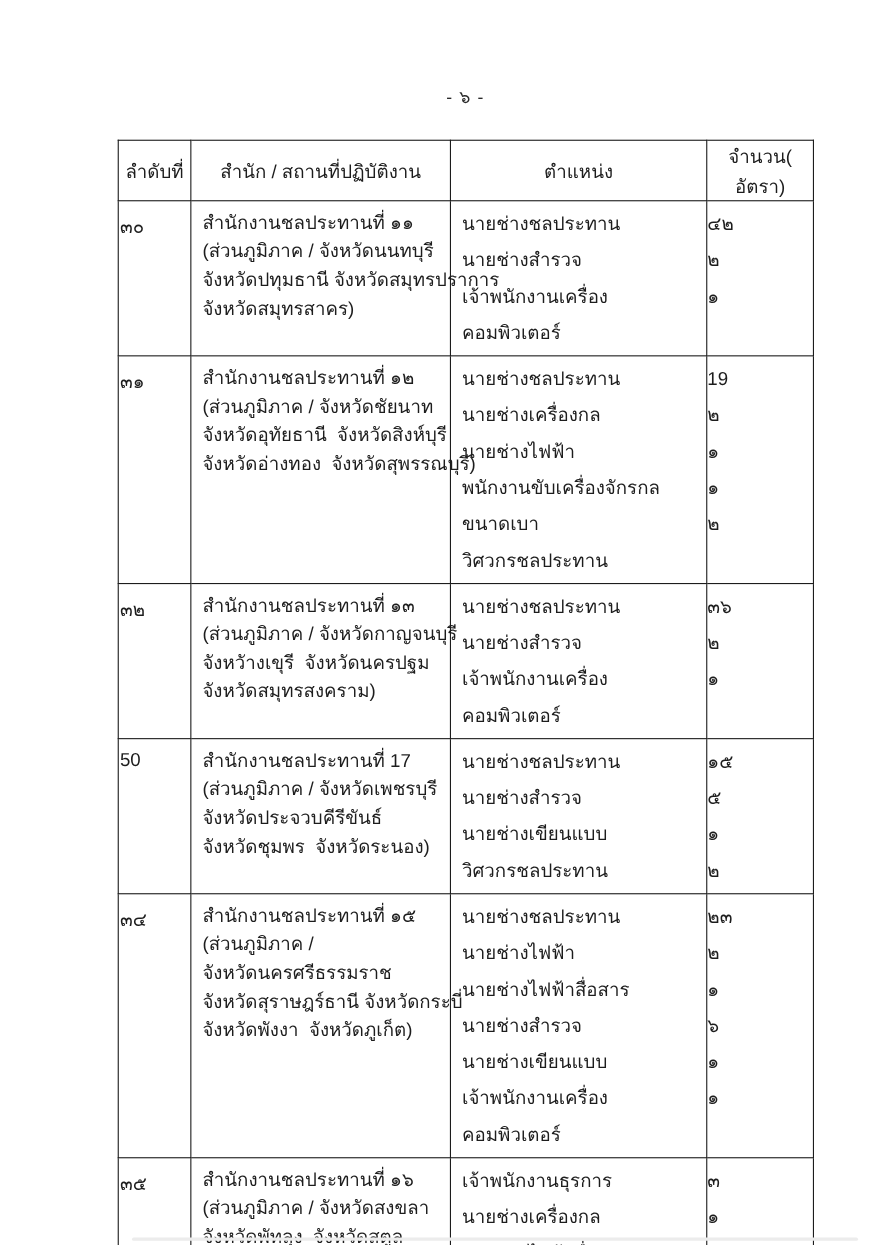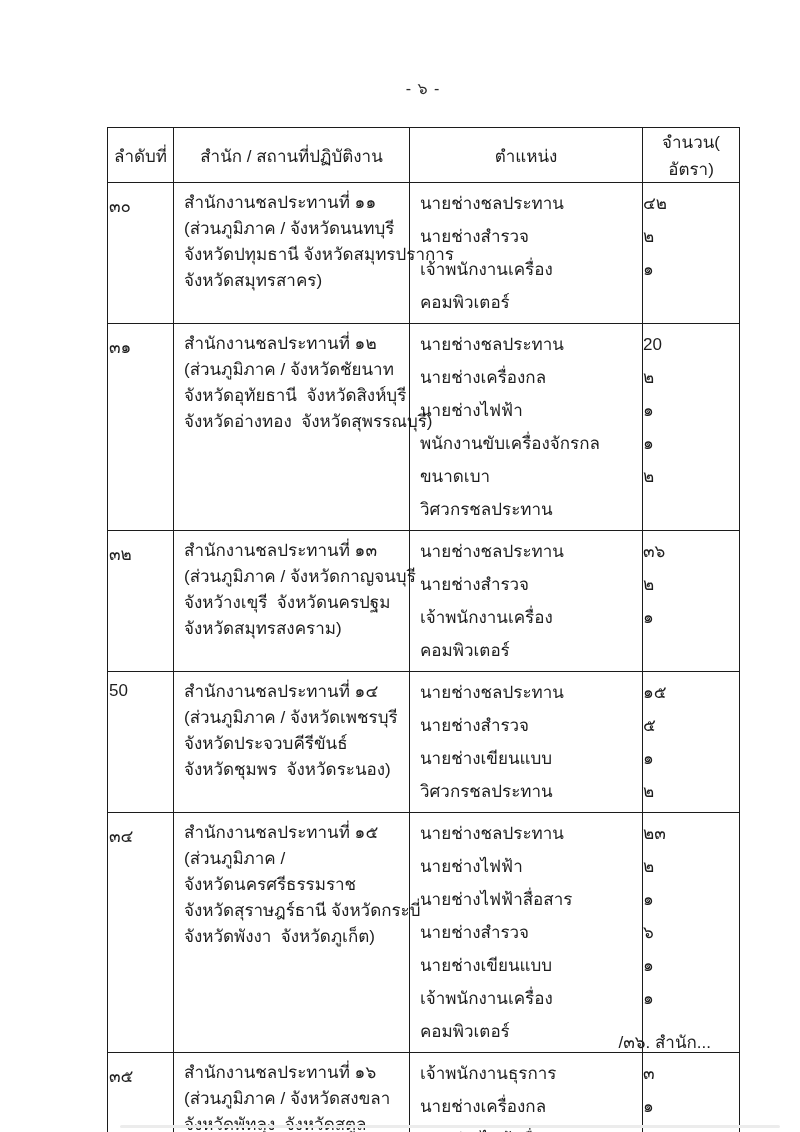--- a/index.html
+++ b/index.html
@@ -144,21 +144,21 @@
             <div class="office-line">จังหวัดอ่างทอง  จังหวัดสุพรรณบุรี)</div>
           </td>
     <td class="col-pos">
             <div class="pos-line">นายช่างชลประทาน</div>
             <div class="pos-line">นายช่างเครื่องกล</div>
             <div class="pos-line">นายช่างไฟฟ้า</div>
             <div class="pos-line">พนักงานขับเครื่องจักรกลขนาดเบา</div>
             <div class="pos-line">วิศวกรชลประทาน</div>
           </td>
     <td class="col-count">
-            <div class="count-line">20</div>
+            <div class="count-line">19</div>
             <div class="count-line">๒</div>
             <div class="count-line">๑</div>
             <div class="count-line">๑</div>
             <div class="count-line">๒</div>
           </td>
   </tr>
         <tr>
     <td class="col-no"><span class="no">๓๒</span></td>
     <td class="col-office">
             <div class="office-line">สำนักงานชลประทานที่ ๑๓</div>
@@ -173,21 +173,21 @@
           </td>
     <td class="col-count">
             <div class="count-line">๓๖</div>
             <div class="count-line">๒</div>
             <div class="count-line">๑</div>
           </td>
   </tr>
         <tr>
     <td class="col-no"><span class="no">50</span></td>
     <td class="col-office">
-            <div class="office-line">สำนักงานชลประทานที่ ๑๔</div>
+            <div class="office-line">สำนักงานชลประทานที่ 17</div>
             <div class="office-line">(ส่วนภูมิภาค / จังหวัดเพชรบุรี</div>
             <div class="office-line">จังหวัดประจวบคีรีขันธ์</div>
             <div class="office-line">จังหวัดชุมพร  จังหวัดระนอง)</div>
           </td>
     <td class="col-pos">
             <div class="pos-line">นายช่างชลประทาน</div>
             <div class="pos-line">นายช่างสำรวจ</div>
             <div class="pos-line">นายช่างเขียนแบบ</div>
             <div class="pos-line">วิศวกรชลประทาน</div>
           </td>
@@ -238,17 +238,16 @@
           </td>
     <td class="col-count">
             <div class="count-line">๓</div>
             <div class="count-line">๑</div>
             <div class="count-line">๑</div>
           </td>
   </tr>
       </tbody>
   </table>
 
-  <div class="continuation">/๓๖. สำนัก...</div>
 
   <div class="scan-noise"></div>
 
 </div>
 
 </body></html>

